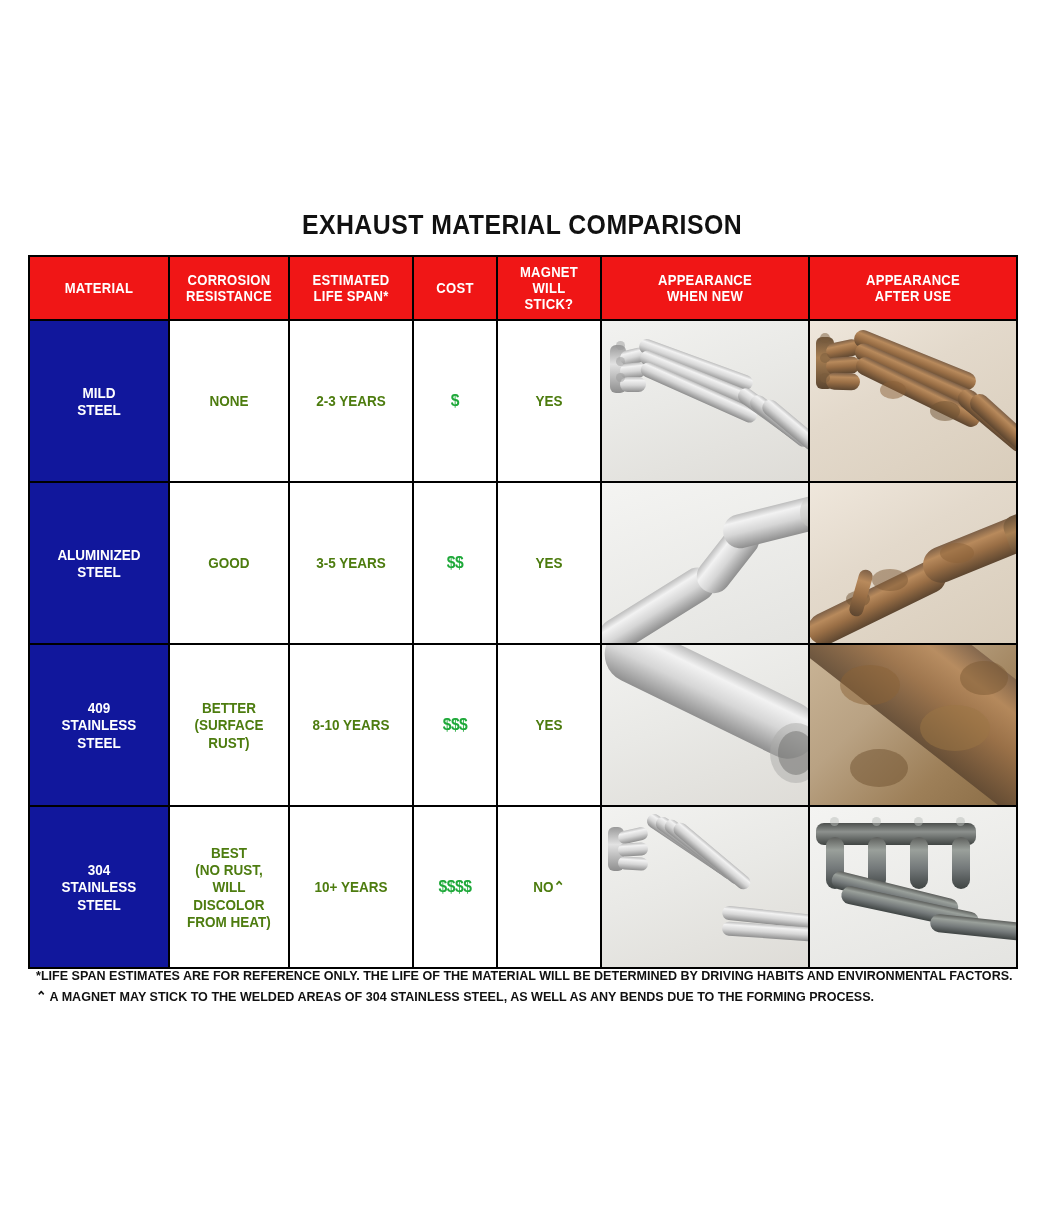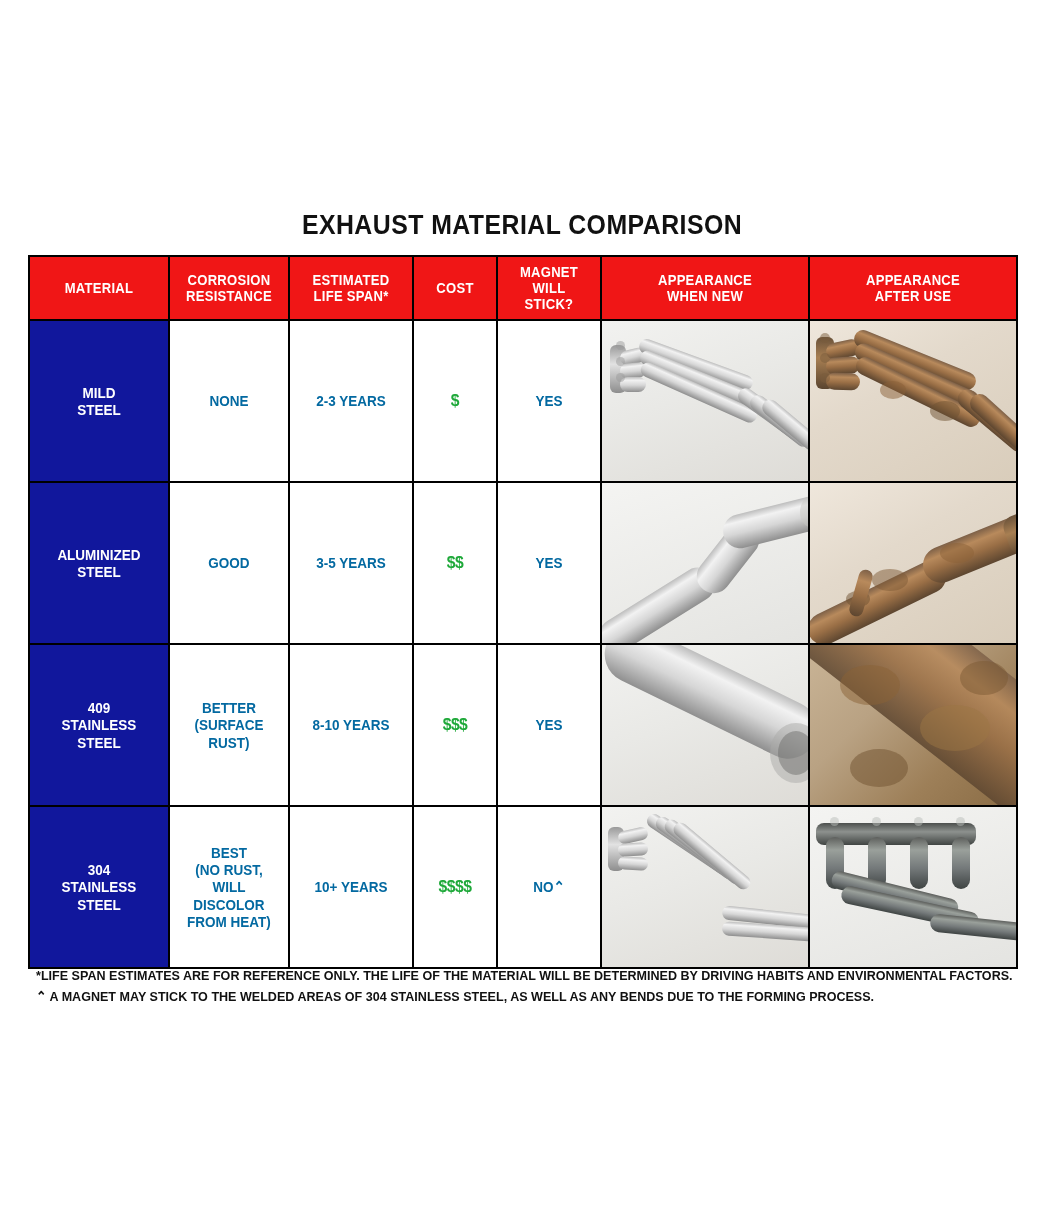--- a/index.html
+++ b/index.html
@@ -78,21 +78,21 @@
     background: #11179c;
     color: #ffffff;
     font-weight: bold;
     font-size: 15px;
     line-height: 1.15;
     white-space: pre-line;
   }
   td.matcell span { display:block; transform: scaleX(0.9); }
 
   td.txt {
-    color: #0369a1;
+    color: #4d7c0f;
     font-weight: bold;
     font-size: 15px;
     line-height: 1.15;
     white-space: pre-line;
   }
   td.txt span { display:block; transform: scaleX(0.9); }
 
   td.cost {
     color: #1fa93a;
     font-weight: bold;

